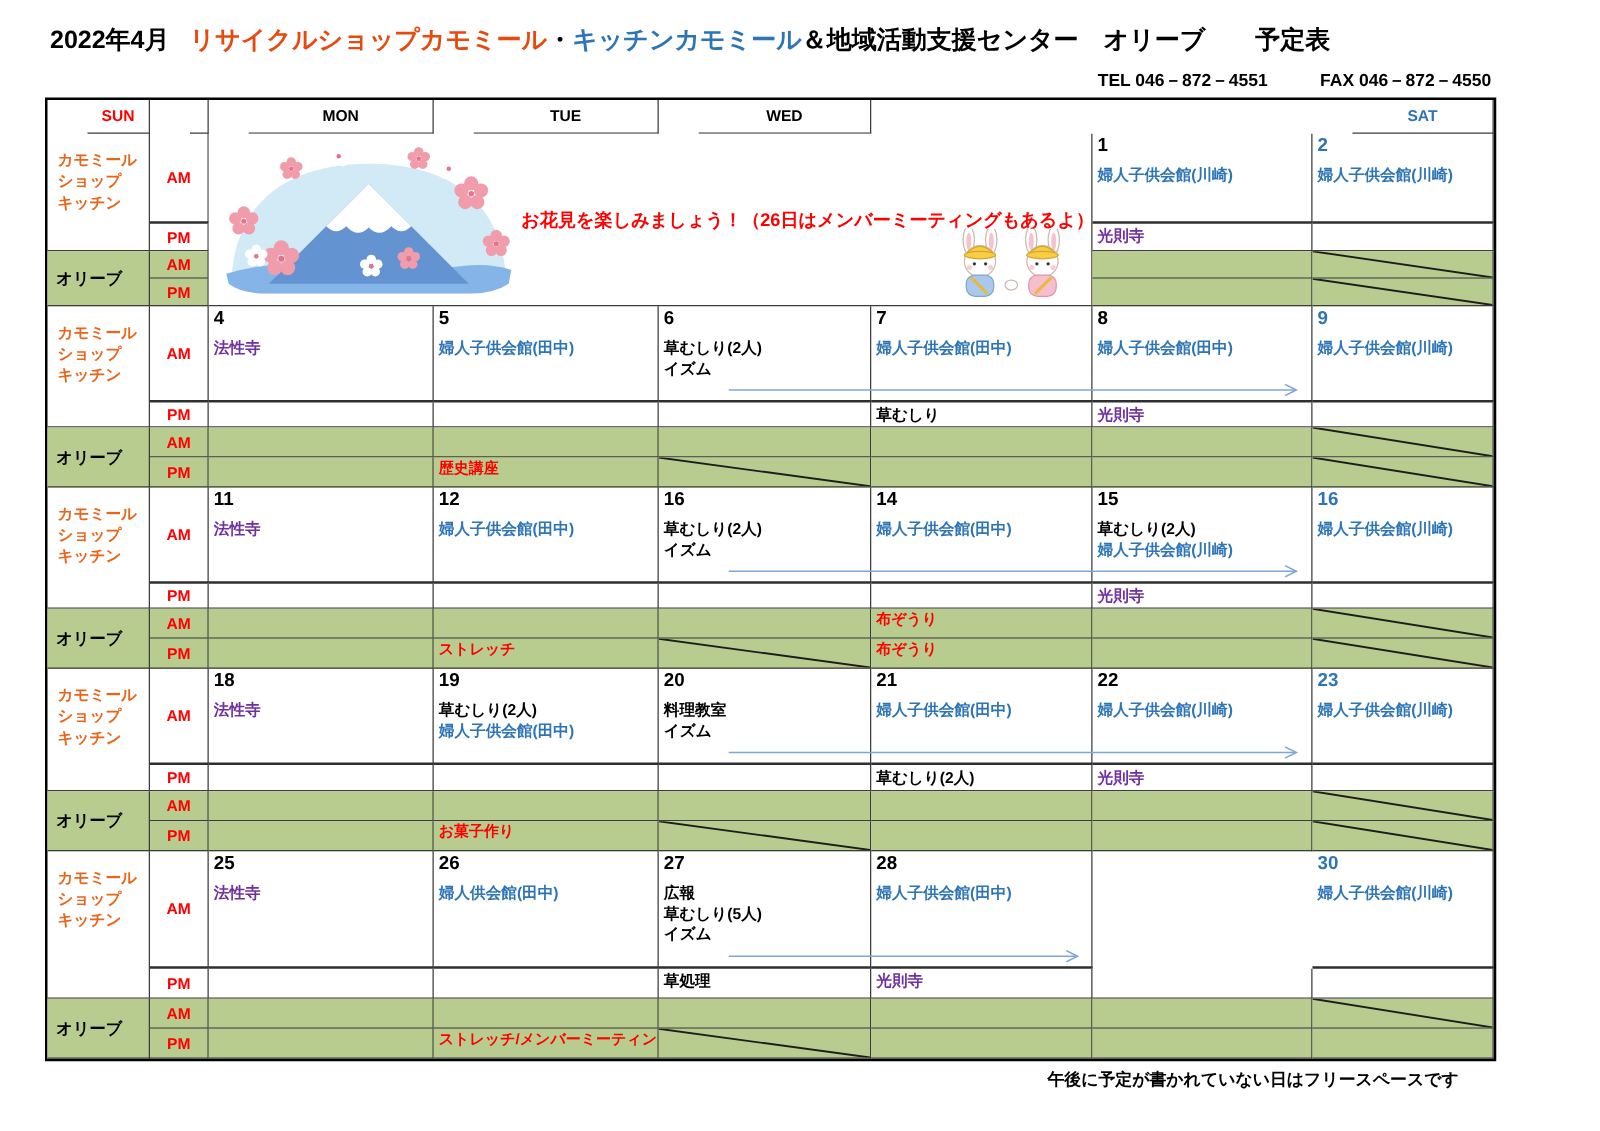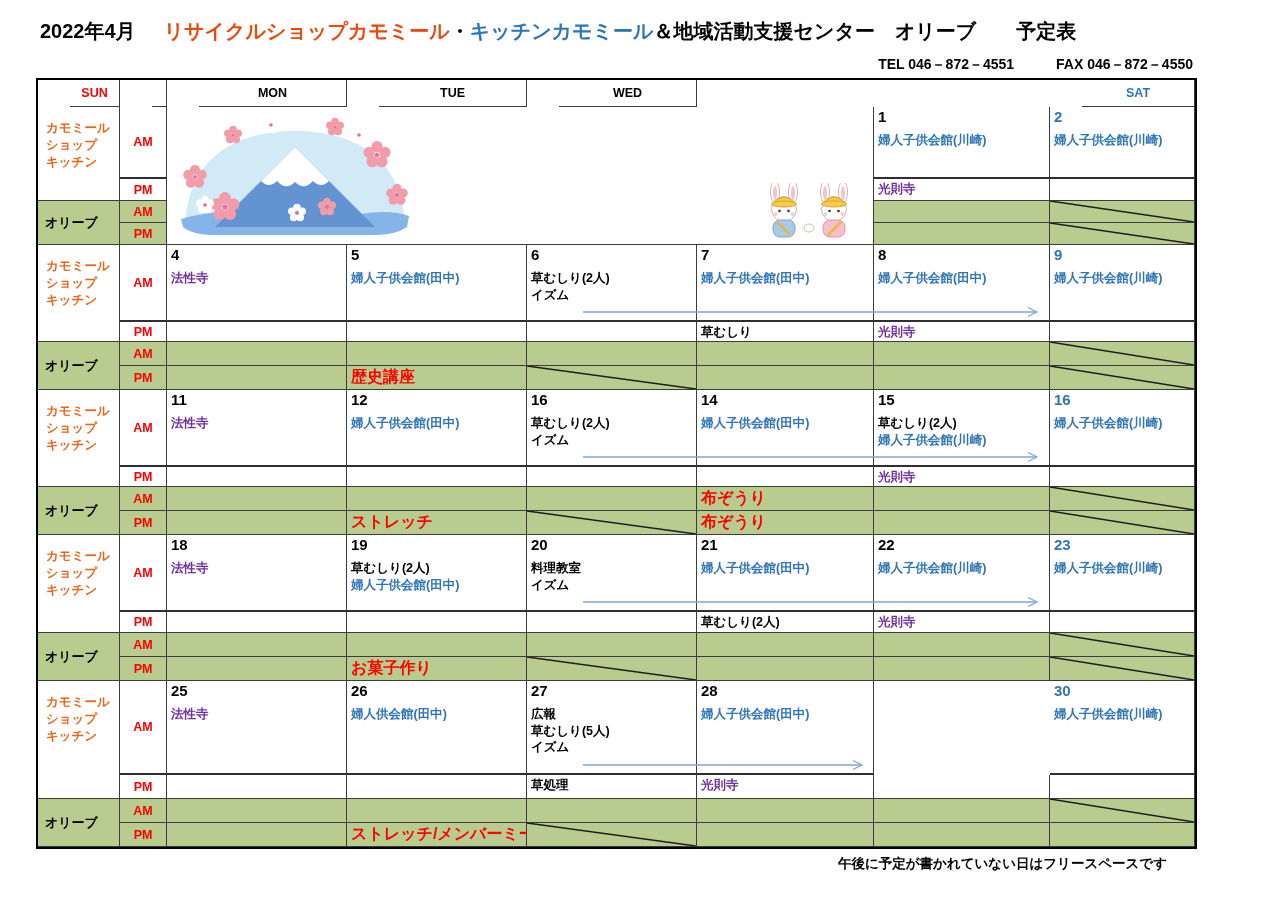--- a/index.html
+++ b/index.html
@@ -3,21 +3,21 @@
 <meta charset="utf-8">
 <style>
   html,body{margin:0;padding:0;}
   body{
     width:1280px;height:905px;background:#ffffff;position:relative;
     font-family:"Liberation Sans","DejaVu Sans",sans-serif;color:#000;
   }
   .title{position:absolute;top:18px;left:40px;font-size:20px;font-weight:bold;white-space:nowrap;}
   .title .t-orange{color:#e8490f;}
   .title .t-blue{color:#2e75b6;}
-  .title .t-gap{margin-right:28px;}
+  .title .t-gap{margin-right:16px;}
   .contact{position:absolute;top:56px;left:36px;width:1157px;text-align:right;font-size:14px;font-weight:bold;}
   .contact span{margin-left:38px;}
   .footer{position:absolute;top:855px;left:36px;width:1157px;text-align:right;padding-right:26px;
     font-size:13.5px;font-weight:bold;box-sizing:border-box;}
 
   .cal{
     position:absolute;top:78px;left:36px;display:grid;border:2px solid #000;background:#fff;
     grid-template-columns:82px 47px 180px 180px 170px 177px 176px 145px;
     grid-template-rows:27px 72px 22px 22px 22px 77px 20px 24px 24px 77px 20px 24px 24px 77px 21px 24px 24px 94px 24px 24px 24px;
   }
@@ -28,21 +28,21 @@
   .hd.sun{color:#ff0000;}
   .hd.sat{color:#2e75b6;}
   .klabel{color:#e8661c;font-weight:bold;font-size:12.5px;line-height:1.35;white-space:pre-line;padding:13px 4px 0 8px;}
   .olabel{font-size:13px;font-weight:bold;display:flex;align-items:center;padding-left:7px;}
   .plabel{display:flex;align-items:center;justify-content:center;color:#ff0000;font-weight:bold;font-size:12.5px;}
   .am,.pm,.oam,.opm{padding:1px 4px;overflow:visible;}
   .num{font-size:15px;font-weight:bold;line-height:1.15;}
   .entries{display:block;}
   .am .entries{margin-top:7px;}
   .entry{display:block;font-size:12.5px;font-weight:600;line-height:1.3;white-space:nowrap;}
-  .oam .entry,.opm .entry{font-size:16px;font-weight:bold;}
+  .oam .entry,.opm .entry{font-size:12px;font-weight:bold;}
   .pm .entry{margin-top:1px;}
   .cross{position:absolute;inset:0;width:100%;height:100%;pointer-events:none;}
   .arr{position:absolute;z-index:6;pointer-events:none;overflow:visible;}
   .banner{background:#fff;}
   .fuji{position:absolute;left:8px;top:8px;}
   .bmsg{position:absolute;left:250px;top:60px;color:#ff0000;font-weight:bold;font-size:14.5px;white-space:nowrap;}
   .bunnies{position:absolute;right:3px;bottom:1px;}
 </style>
 </head>
 <body>
@@ -108,20 +108,21 @@
       <circle cx="20" cy="62" r="2"></circle>
           <circle cx="222" cy="80" r="2"></circle>
           <circle cx="50" cy="92" r="2.4"></circle>
       <circle cx="152" cy="92" r="1.8"></circle>
           <circle cx="96" cy="10" r="1.8"></circle>
           <circle cx="184" cy="20" r="1.8"></circle>
       <circle cx="30" cy="90" r="1.8"></circle>
           <circle cx="122" cy="98" r="1.8"></circle>
     </g>
   </svg>
+  <span class="bmsg">お花見を楽しみましょう！（26日はメンバーミーティングもあるよ）</span>
   <svg class="bunnies" width="118" height="60" viewBox="0 0 118 60">
     <g transform="translate(32,26)">
       <ellipse cx="-9" cy="-17" rx="4.5" ry="11" fill="#fff" stroke="#cbb9a9" stroke-width="1"></ellipse>
       <ellipse cx="9" cy="-17" rx="4.5" ry="11" fill="#fff" stroke="#cbb9a9" stroke-width="1"></ellipse>
       <ellipse cx="-9" cy="-16" rx="2" ry="7" fill="#f6c2cd"></ellipse>
       <ellipse cx="9" cy="-16" rx="2" ry="7" fill="#f6c2cd"></ellipse>
       <circle cx="0" cy="0" r="12.5" fill="#fff" stroke="#cbb9a9" stroke-width="1"></circle>
       <path d="M-12 -5 Q0 -19 12 -5 Z" fill="#f6cd45" stroke="#d8a62c" stroke-width="1"></path>
       <ellipse cx="0" cy="-5" rx="12.5" ry="3" fill="#f6cd45" stroke="#d8a62c" stroke-width="1"></ellipse>
       <circle cx="-4.5" cy="2" r="1.3" fill="#333"></circle>

